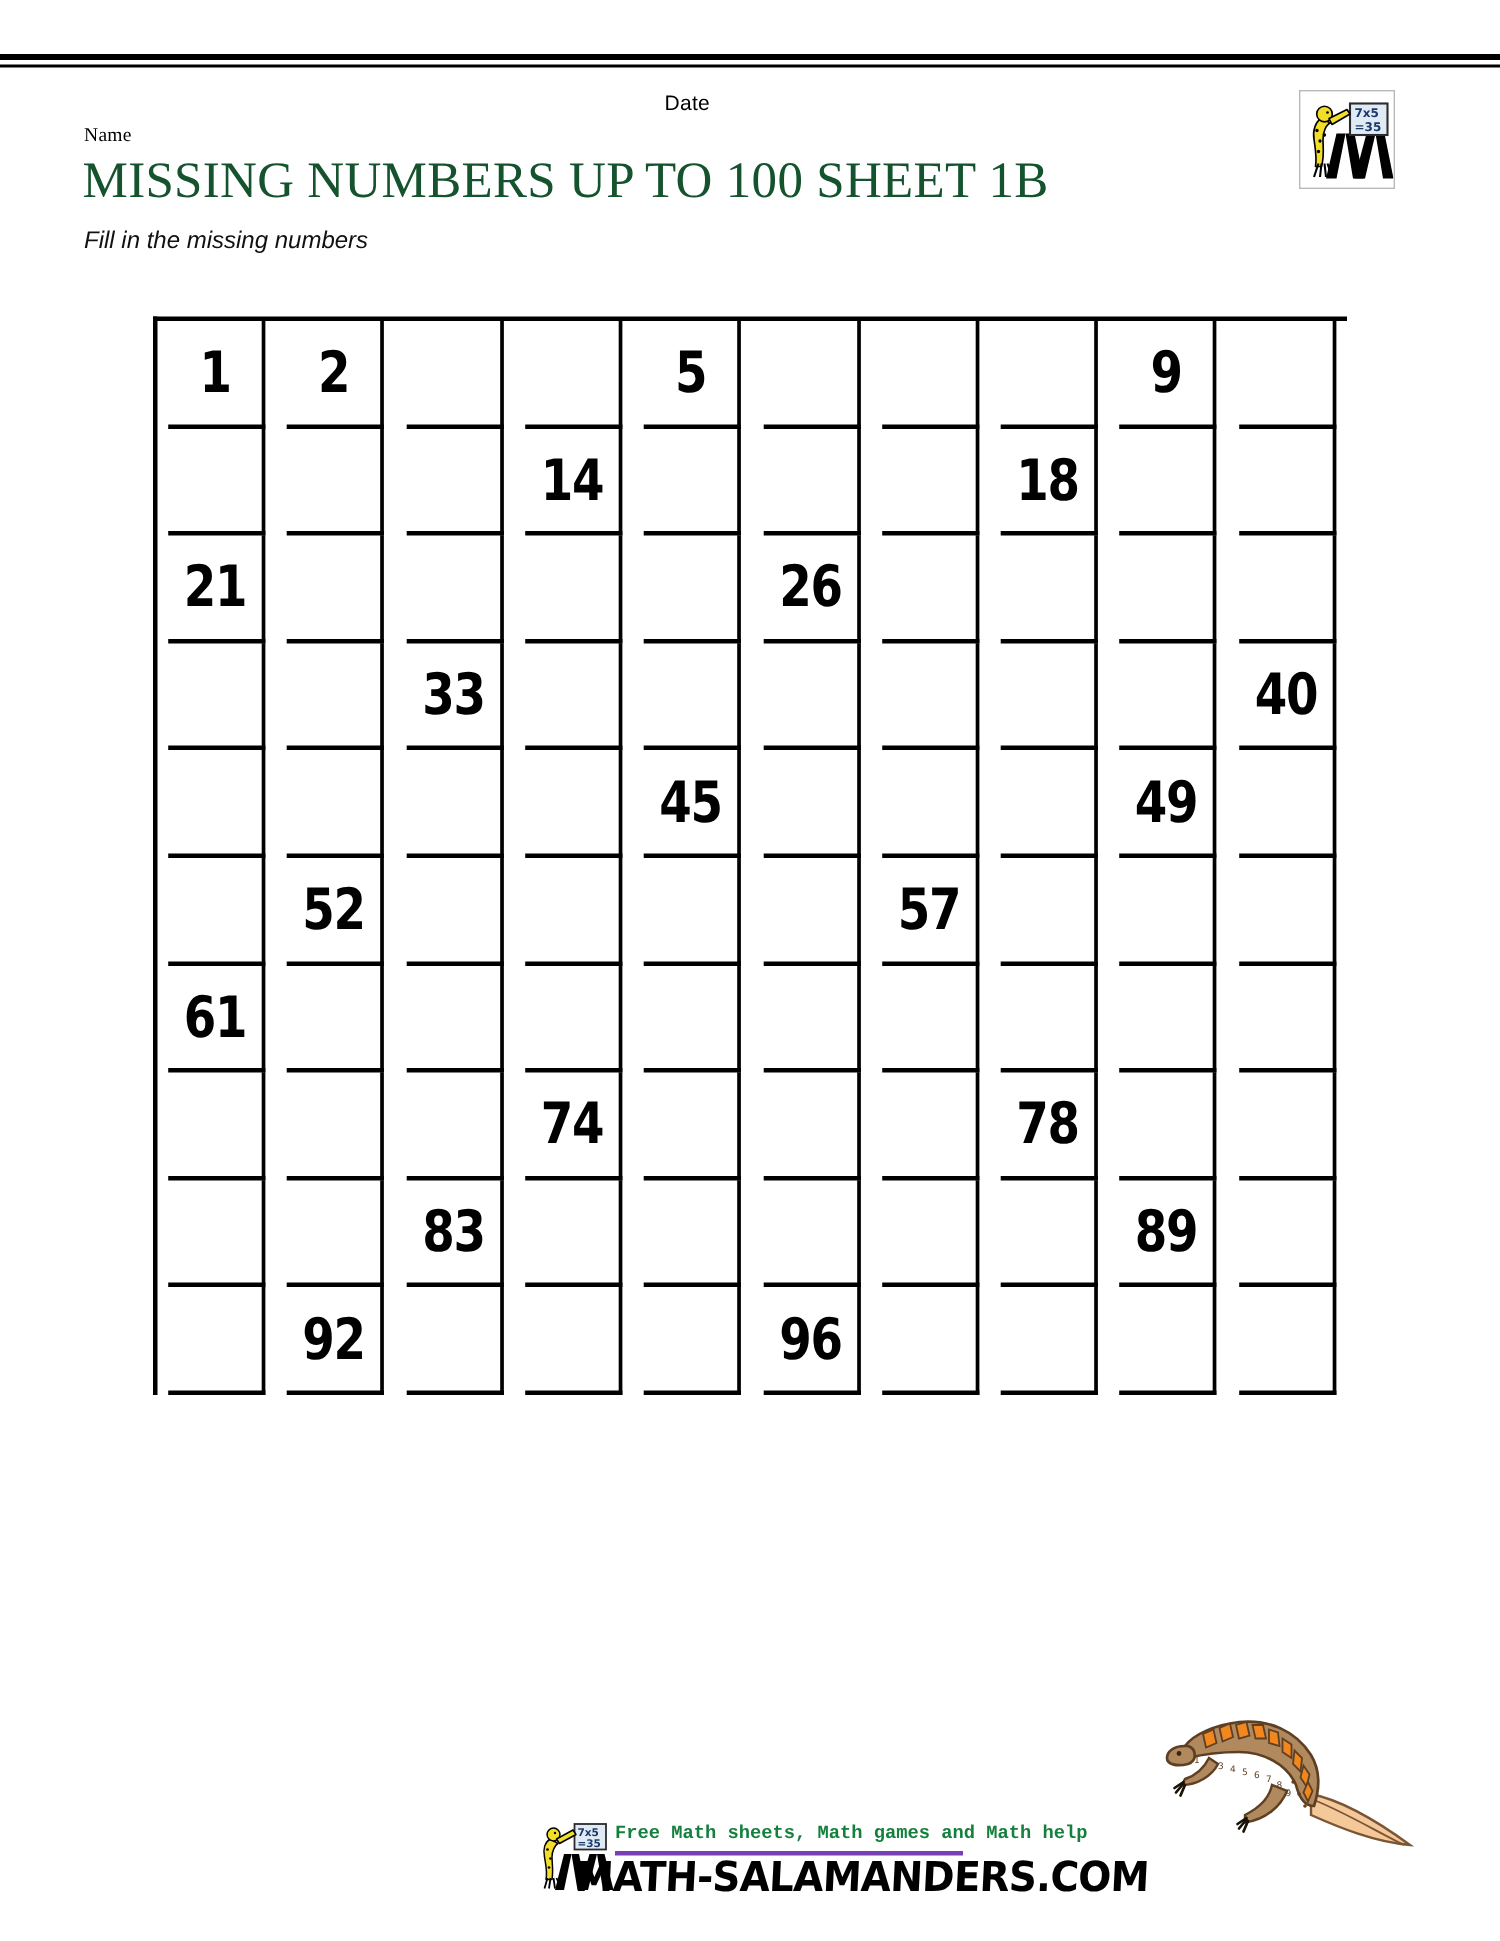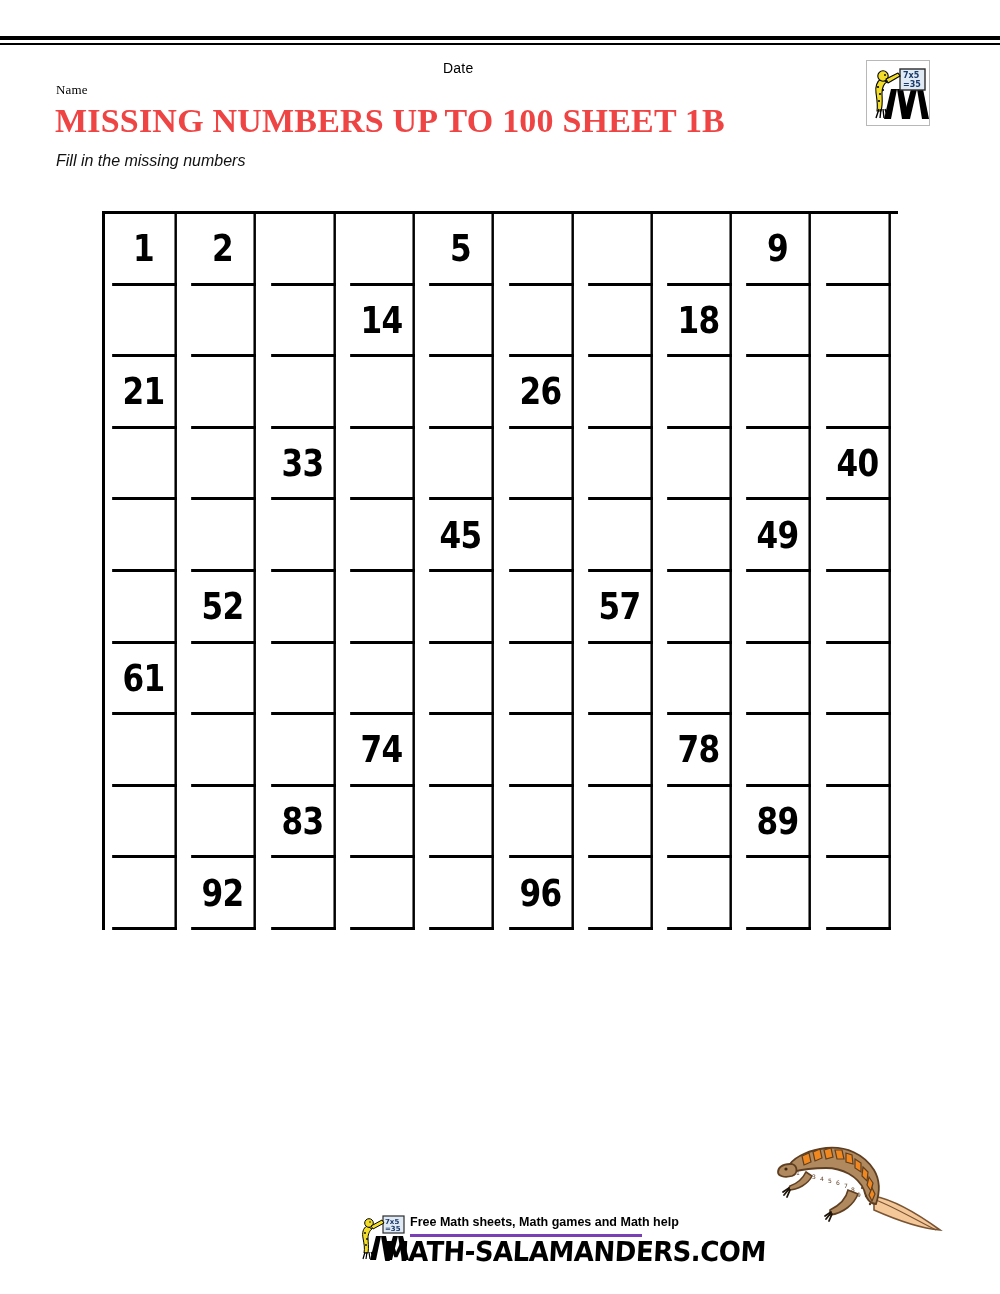--- a/index.html
+++ b/index.html
@@ -54,24 +54,23 @@
     margin-left: 44px;
   }
 
   
   .sheet-title {
     position: absolute;
     left: 55px;
     top: 102px;
     font-family: "Liberation Serif", serif;
     font-size: 34px;
-    color: #ef4444;
+    color: #14532d;
     letter-spacing: 0.2px;
     white-space: nowrap;
-    font-weight: bold;
   }
   .sheet-subtitle {
     position: absolute;
     left: 56px;
     top: 152px;
     font-family: "Liberation Sans", sans-serif;
     font-style: italic;
     font-size: 16px;
     color: #111111;
     white-space: nowrap;
@@ -139,24 +138,24 @@
     position: absolute;
     left: 0;
     top: 0;
     width: 56px;
     height: 52px;
   }
   .footer-tagline {
     position: absolute;
     left: 54px;
     top: 3px;
-    font-family: Liberation Sans, sans-serif;
+    font-family: Liberation Mono, monospace;
     font-size: 12.5px;
     font-weight: bold;
-    color: #000000;
+    color: #15803d;
     white-space: nowrap;
   }
   .footer-underline {
     position: absolute;
     left: 54px;
     top: 22px;
     width: 232px;
     height: 3px;
     background: #7b3fb5;
   }

